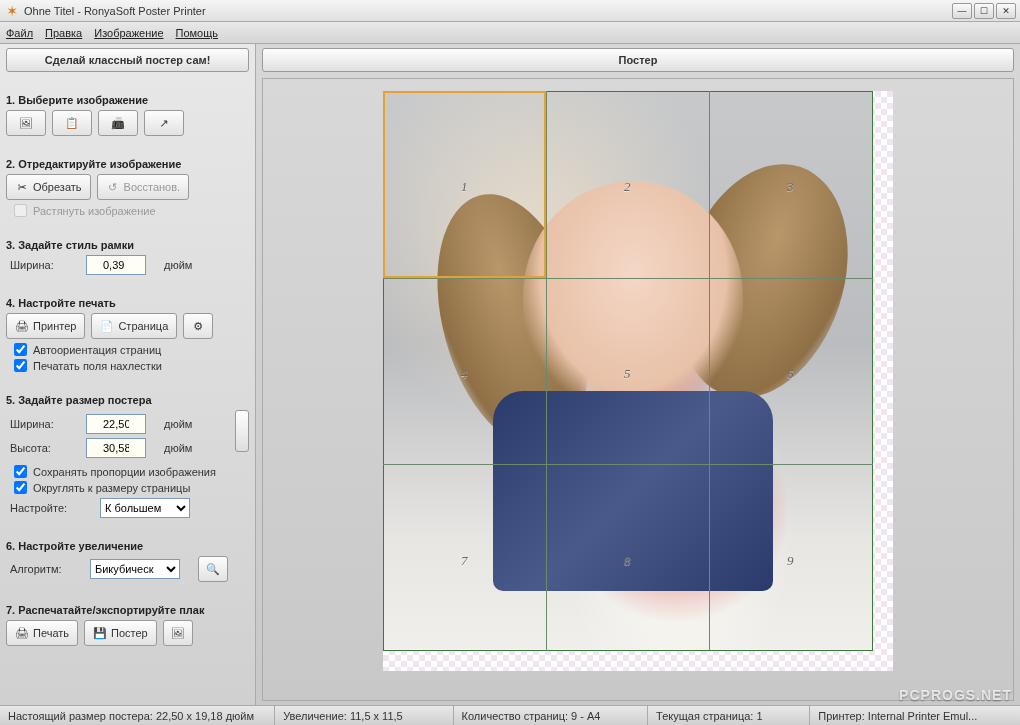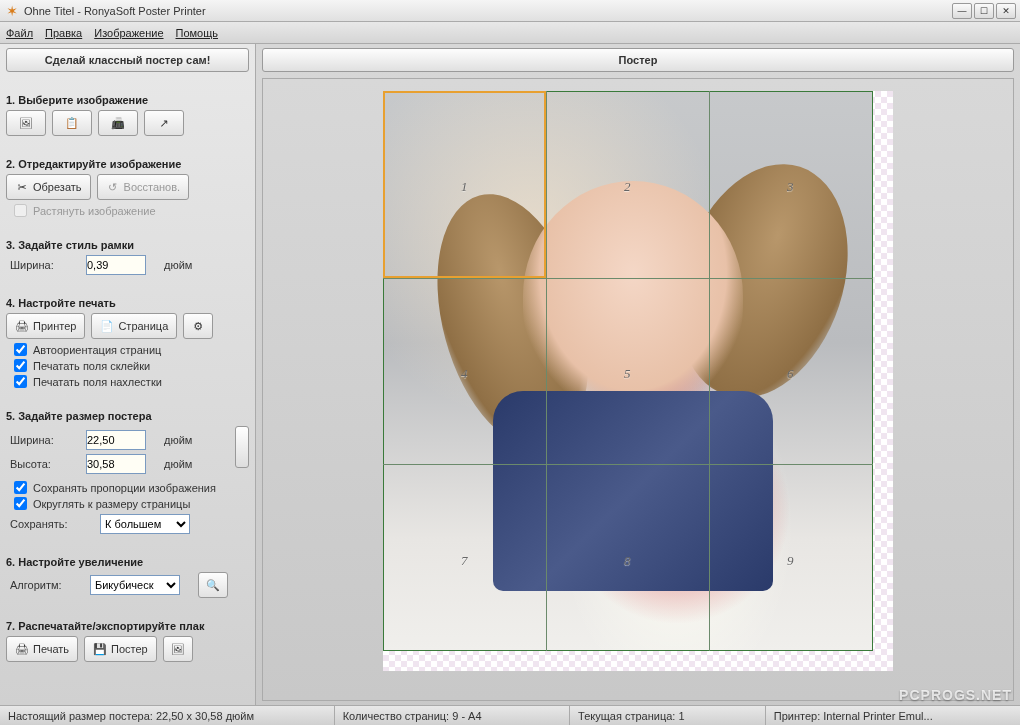--- a/index.html
+++ b/index.html
@@ -85,21 +85,21 @@
 .checkbox-row.disabled { color: #999; }
 .field-row {
   display: flex; align-items: center; gap: 18px;
   margin: 4px 0 4px 4px;
 }
 .field-row label { width: 58px; color: #333; }
 .field-row input[type=text] {
   width: 60px; height: 20px;
   border: 1px solid #7a9ac0;
   background: #fffef5;
-  padding: 0 0; font-size: 11px;
+  padding: 0 16px; font-size: 11px;
   text-align: left;
 }
 .field-row .unit { color: #333; }
 .field-row select {
   width: 90px; height: 20px;
   border: 1px solid #7a9ac0; background: #fff;
   font-size: 11px;
 }
 .scroll-indicator {
   width: 14px; height: 42px;
@@ -269,24 +269,20 @@
       <div class="btn small">
           <span class="icon-sm">⚙</span>
         </div>
     </div>
     <div class="checkbox-row">
         <input type="checkbox" checked="" style="">
         <span>Автоориентация страниц</span>
       </div>
     <div class="checkbox-row">
         <input type="checkbox" checked="" style="">
-        <span>Печатать поля склейки</span>
-      </div>
-    <div class="checkbox-row">
-        <input type="checkbox" checked="" style="">
         <span>Печатать поля нахлестки</span>
       </div>
 
     <div class="section-title">5. Задайте размер постера</div>
     <div style="display:flex; align-items:flex-start;">
       <div style="flex:1;">
         <div class="field-row">
           <label>Ширина:</label>
           <input type="text" value="22,50" style="">
           <span class="unit">дюйм</span>
@@ -301,21 +297,21 @@
     </div>
     <div class="checkbox-row">
         <input type="checkbox" checked="" style="">
         <span>Сохранять пропорции изображения</span>
       </div>
     <div class="checkbox-row">
         <input type="checkbox" checked="" style="">
         <span>Округлять к размеру страницы</span>
       </div>
     <div class="field-row">
-      <label style="width:72px;">Сохранять:</label>
+      <label style="width:72px;">Настройте:</label>
       <select><option>К большем</option></select>
     </div>
 
     <div class="section-title">6. Настройте увеличение</div>
     <div class="field-row">
       <label style="width:62px;">Алгоритм:</label>
       <select><option>Бикубическ</option></select>
       <div class="btn small">
           <span class="icon-sm">🔍</span>
         </div>
@@ -364,19 +360,20 @@
           <span class="cell-num" style="left:78px;top:462px;">7</span>
           <span class="cell-num" style="left:241px;top:462px;">8</span>
           <span class="cell-num" style="left:404px;top:462px;">9</span>
         </div>
       </div>
     </div>
   </div>
 </div>
 
 <div class="statusbar">
-  <div class="seg" style="flex:1.6;">Настоящий размер постера: 22,50 x 30,58 дюйм</div>
+  <div class="seg" style="flex:1.6;">Настоящий размер постера: 22,50 x 19,18 дюйм</div>
+  <div class="seg" style="flex:1;">Увеличение: 11,5 x 11,5</div>
   <div class="seg" style="flex:1.1;">Количество страниц: 9 - A4</div>
   <div class="seg" style="flex:0.9;">Текущая страница: 1</div>
   <div class="seg" style="flex:1.2;border-right:none;">Принтер: Internal Printer Emul...</div>
 </div>
 
 <div class="watermark">PCPROGS.NET</div>
 
 </body></html>

